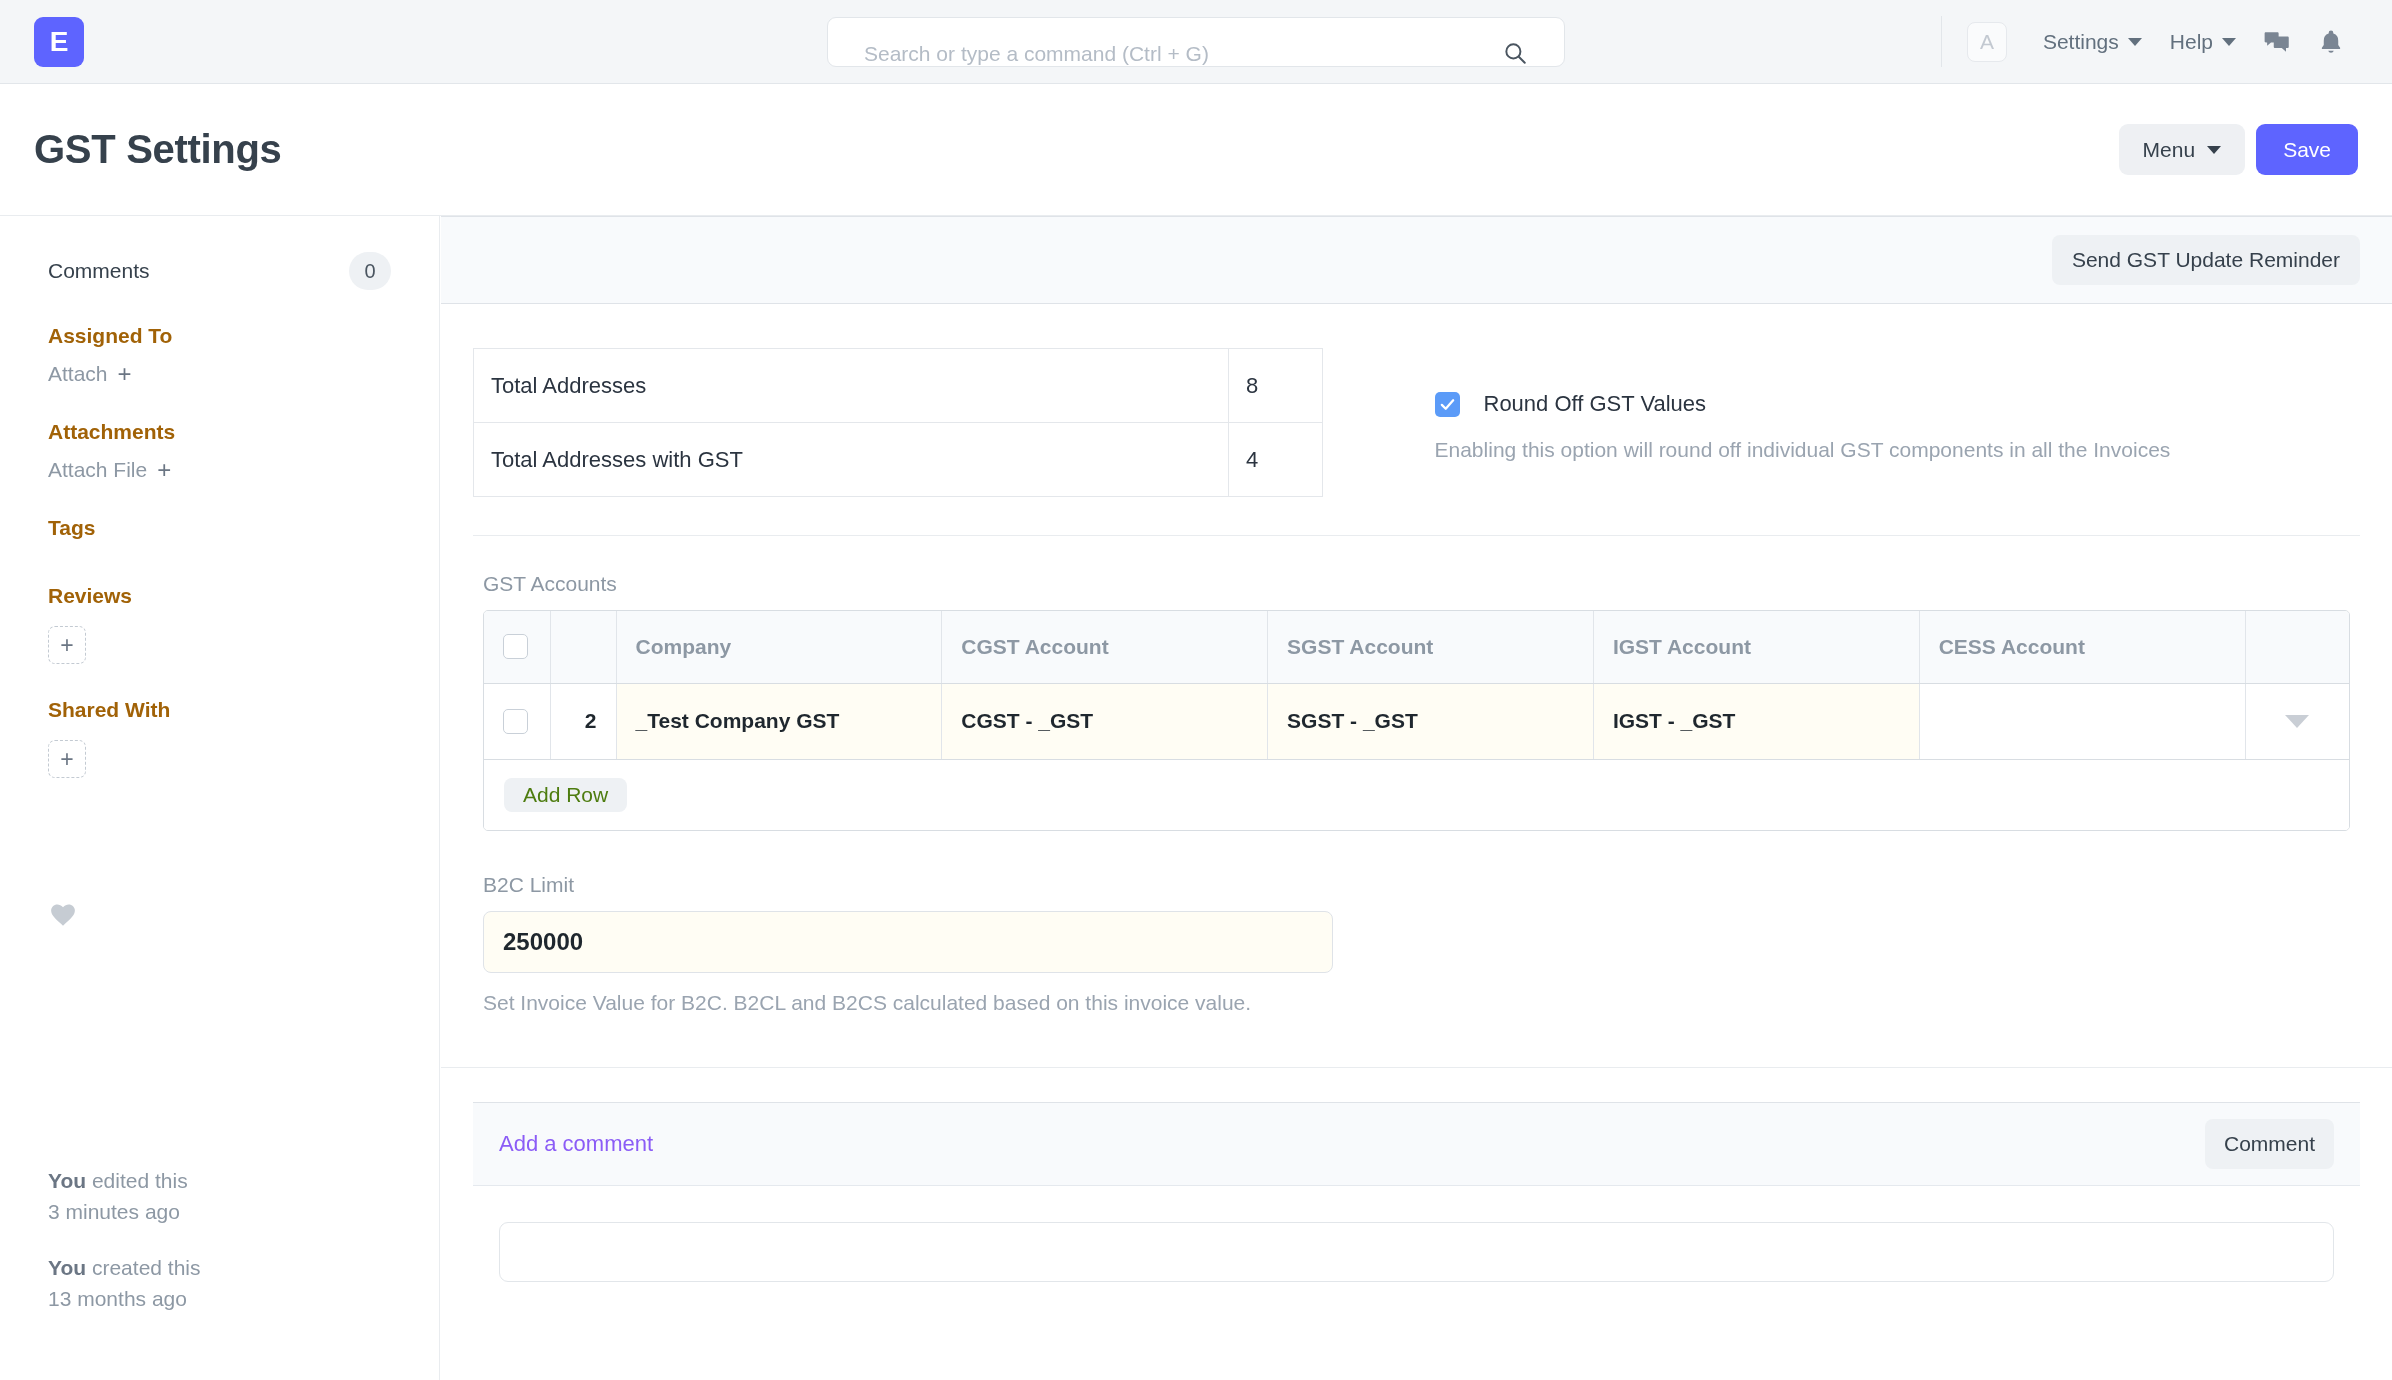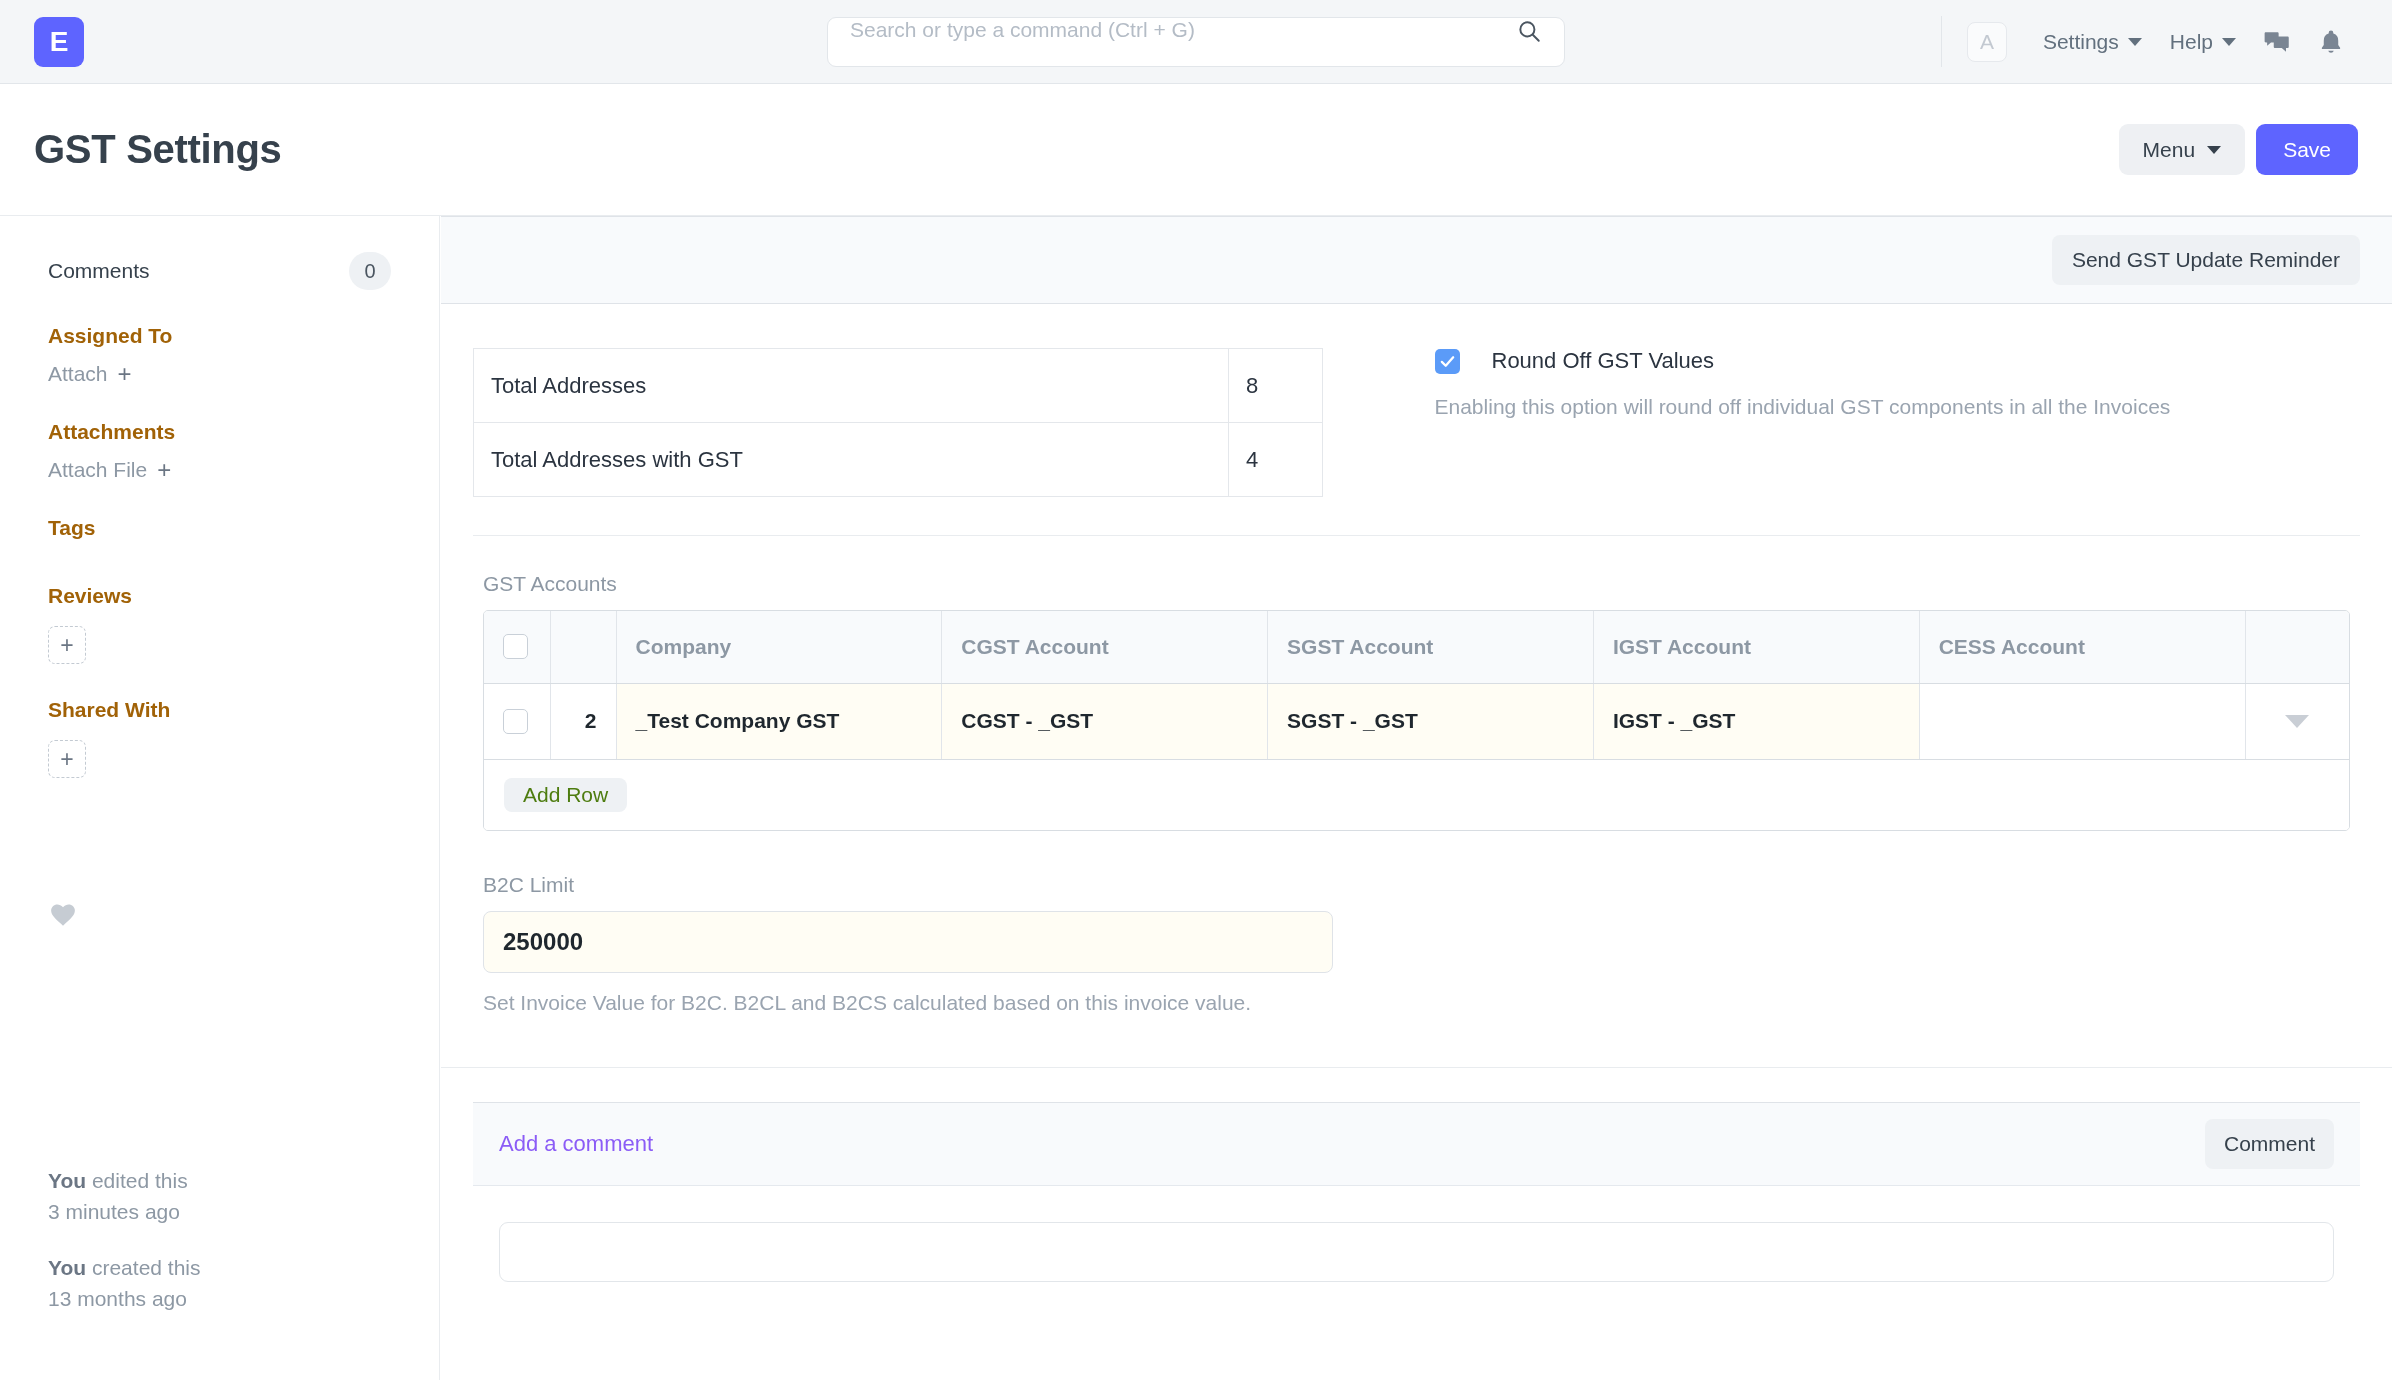--- a/index.html
+++ b/index.html
@@ -37,22 +37,22 @@
     left: 50%;
     transform: translateX(-50%);
     width: 738px;
   }
   .search-box {
     height: 50px;
     background: #ffffff;
     border: 1px solid #e2e6ea;
     border-radius: 9px;
     display: flex;
-    align-items: flex-start;
-    padding: 0 22px;
+    align-items: flex-end;
+    padding: 0 36px;
   }
   .search-box input {
     flex: 1;
     border: none;
     outline: none;
     background: transparent;
     font-family: "Liberation Sans", sans-serif;
     font-size: 21px;
     color: #2b3440;
   }
@@ -279,21 +279,21 @@
   .stats-table td {
     border: 1px solid #e4e7eb;
     padding: 19px 17px;
     font-size: 22px;
     color: #2b3440;
     height: 74px;
   }
   .stats-table td.val { width: 94px; }
 
   
-  .check-row { display: flex; align-items: center; gap: 32px; }
+  .check-row { display: flex; align-items: center; gap: 24px; margin-top: 43px; }
   .checkbox {
     width: 25px; height: 25px;
     border-radius: 5px;
     background: #5b9bf8;
     display: flex; align-items: center; justify-content: center;
     flex: none;
     cursor: pointer;
   }
   .check-label { font-size: 22px; color: #2b3440; }
   .check-desc {

